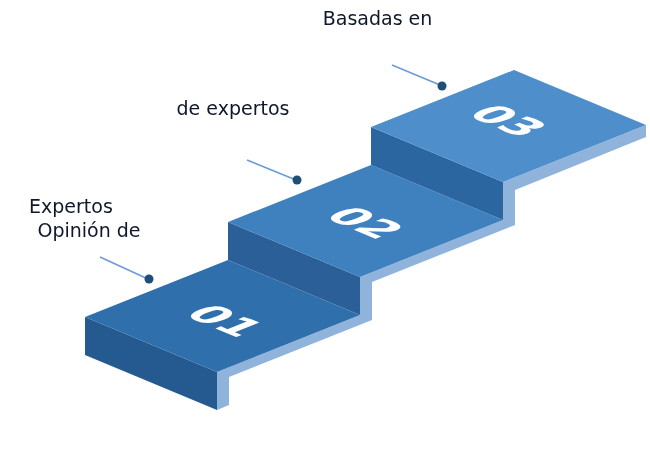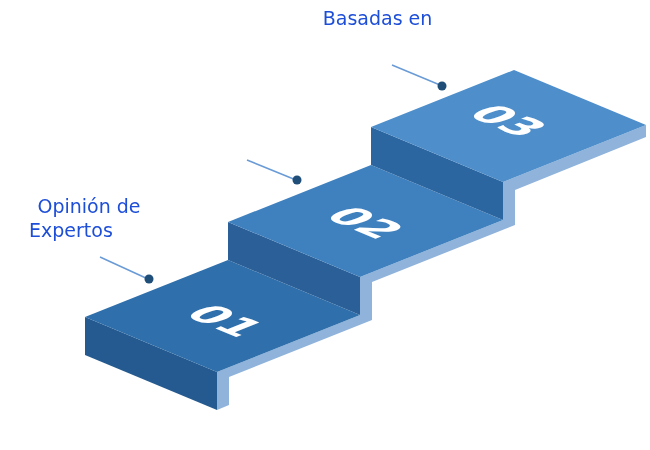--- a/index.html
+++ b/index.html
@@ -1,18 +1,18 @@
 <!DOCTYPE html>
 <html><head>
 <meta charset="utf-8">
 <style>
   html, body { margin:0; padding:0; background:#ffffff; }
   body { width:650px; height:450px; position:relative; overflow:hidden; font-family:"Liberation Sans", sans-serif; }
   svg { position:absolute; left:0; top:0; }
-  .label { position:absolute; color:#1d4ed8; font-family:"DejaVu Sans", sans-serif; font-size:19px; line-height:24px; text-align:center; white-space:nowrap; }
+  .label { position:absolute; color:#0f172a; font-family:"DejaVu Sans", sans-serif; font-size:19px; line-height:24px; text-align:center; white-space:nowrap; }
   .num { font-family:"DejaVu Sans", sans-serif; font-weight:bold; fill:#ffffff; font-size:44px; }
 </style>
 </head>
 <body>
 
 <svg width="650" height="450" viewBox="0 0 650 450">
 
   <polygon fill="#8fb3da" points="217,372 360,315 360,277 503,220 503,182 646,125 646,137 515,190 515,225 372,282 372,320 229,377 229,405 217,410"></polygon>
 
   <polygon fill="#245a90" points="85,317 217,372 217,410 85,355"></polygon>
@@ -38,22 +38,23 @@
   <circle cx="149" cy="279" r="4.5" fill="#1f4e79"></circle>
 
   <line x1="247" y1="160" x2="296" y2="180" stroke="#6a9bd6" stroke-width="1.5"></line>
   <circle cx="297" cy="180" r="4.5" fill="#1f4e79"></circle>
 
   <line x1="392" y1="65" x2="440" y2="85" stroke="#6a9bd6" stroke-width="1.5"></line>
   <circle cx="442" cy="86" r="4.5" fill="#1f4e79"></circle>
 </svg>
 
 <div class="label" style="left:14px; top:194px; width:150px;">
+  <div style="text-align:left; padding-left:15px;">Expertos</div>
   <div>Opinión de</div>
-  <div style="text-align:left; padding-left:15px;">Expertos</div>
 </div>
 
 <div class="label" style="left:163px; top:96px; width:140px;">
+  <div>de expertos</div>
 </div>
 
 <div class="label" style="left:305px; top:6px; width:145px;">
   <div>Basadas en</div>
 </div>
 
 </body></html>

